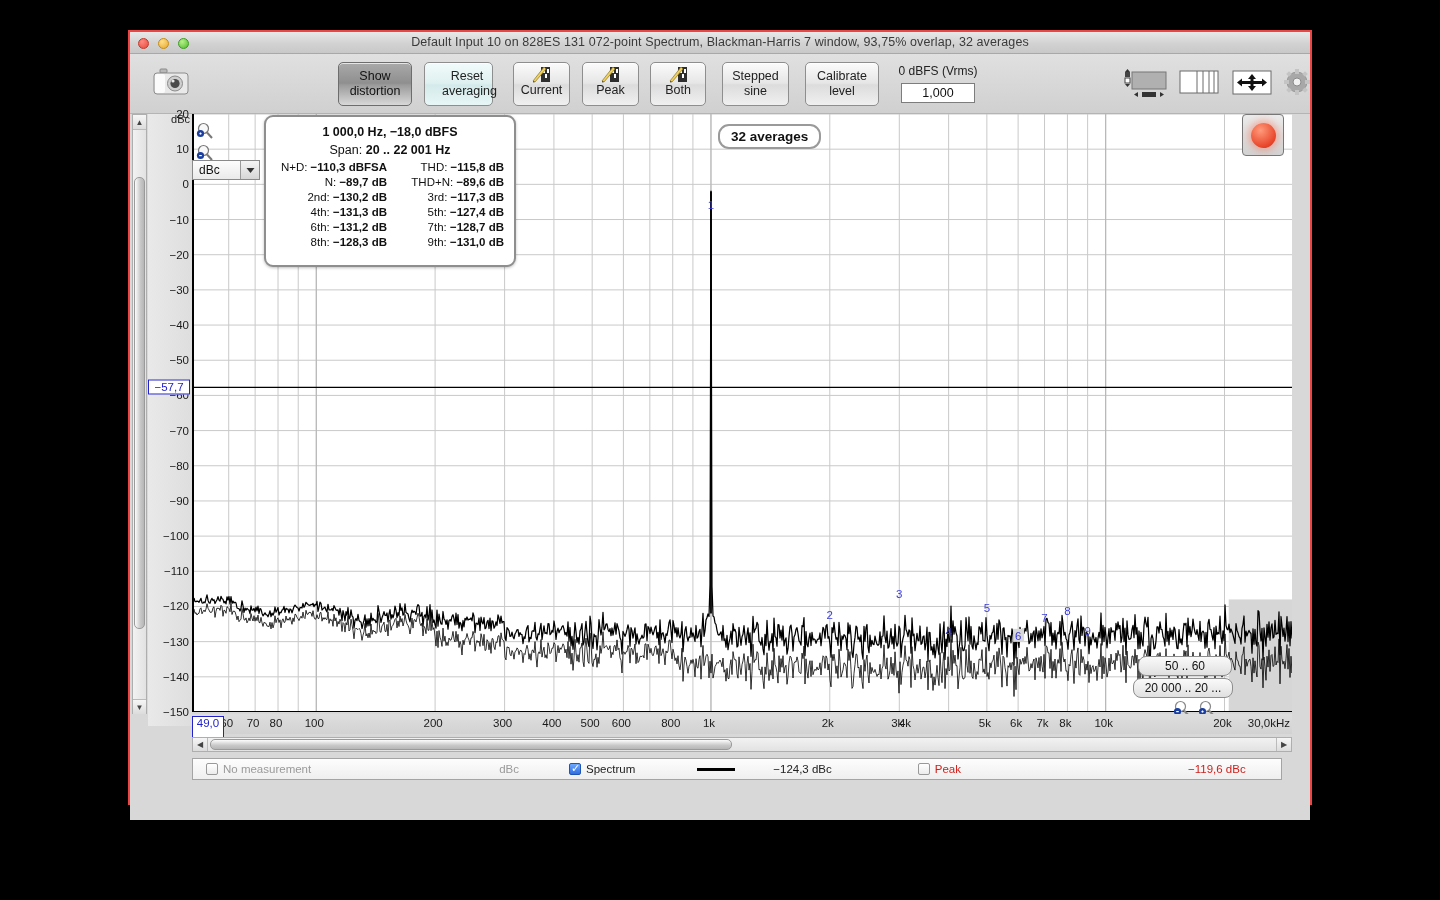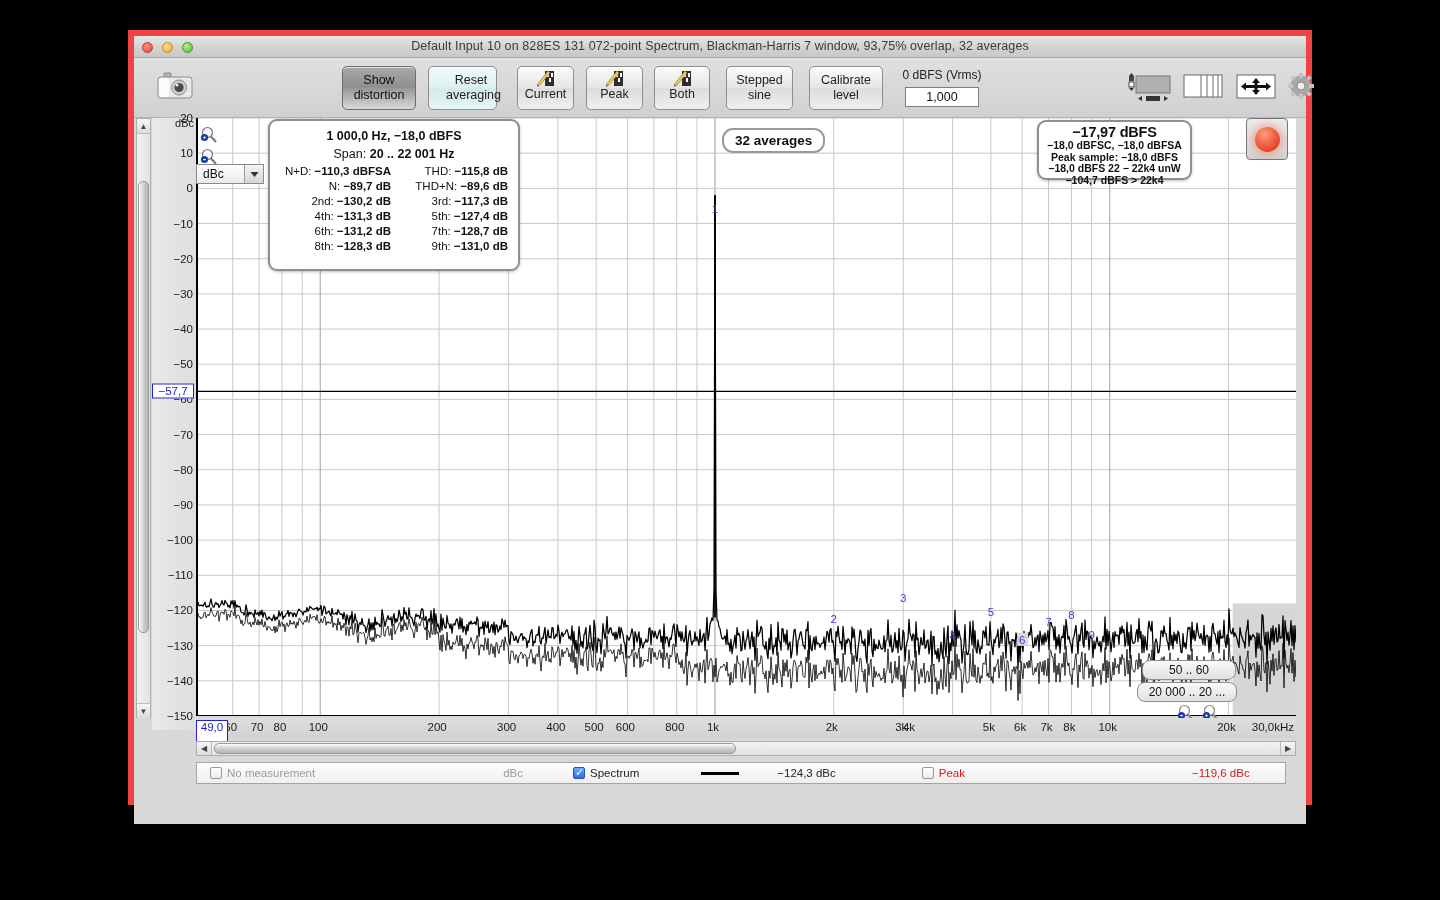--- a/index.html
+++ b/index.html
@@ -9,21 +9,21 @@
     font-family: "Liberation Sans", sans-serif;
     overflow: hidden;
   }
 
   
   #window {
     position: absolute;
     left: 128px; top: 30px;
     width: 1184px; height: 775px;
     background: #8b5cf6;
-    border: 6px solid #ef4444;
+    border: 2px solid #ef4444;
     box-shadow: 0 3px 14px rgba(0,0,0,.7);
     display: flex; flex-direction: column;
   }
 
   
   #titlebar {
     height: 22px;
     background: linear-gradient(to bottom, #e8e8e8 0%, #d2d2d2 55%, #c8c8c8 100%);
     border-bottom: 1px solid #a8a8a8;
     position: relative;
@@ -586,27 +586,20 @@
           <div class="ip-cell"><span class="k">5th:</span> <span class="v">−127,4 dB</span></div>
           <div class="ip-cell"><span class="k">6th:</span> <span class="v">−131,2 dB</span></div>
           <div class="ip-cell"><span class="k">7th:</span> <span class="v">−128,7 dB</span></div>
           <div class="ip-cell"><span class="k">8th:</span> <span class="v">−128,3 dB</span></div>
           <div class="ip-cell"><span class="k">9th:</span> <span class="v">−131,0 dB</span></div>
         </div>
     </div>
 
     <div id="avg-badge">32 averages</div>
 
-    <div class="panel" id="level-panel">
-      <div class="big">−17,97 dBFS</div>
-      <div class="sm">−18,0 dBFSC, −18,0 dBFSA</div>
-      <div class="sm">Peak sample: −18,0 dBFS</div>
-      <div class="sm">−18,0 dBFS 22 − 22k4 unW</div>
-      <div class="sm">−104,7 dBFS &gt; 22k4</div>
-    </div>
 
     <div id="rec-button">
       <div id="rec-dot"></div>
     </div>
 
     <div class="range-box" id="range-y">50 .. 60</div>
     <div class="range-box" id="range-x">20 000 .. 20 ...</div>
     <svg id="rb-zoom-out" viewBox="0 0 18 18">
       <circle cx="7.5" cy="6.5" r="5" fill="#fff" stroke="#888" stroke-width="1.2"></circle>
       <line x1="11" y1="10.5" x2="16" y2="16" stroke="#888" stroke-width="2"></line>

